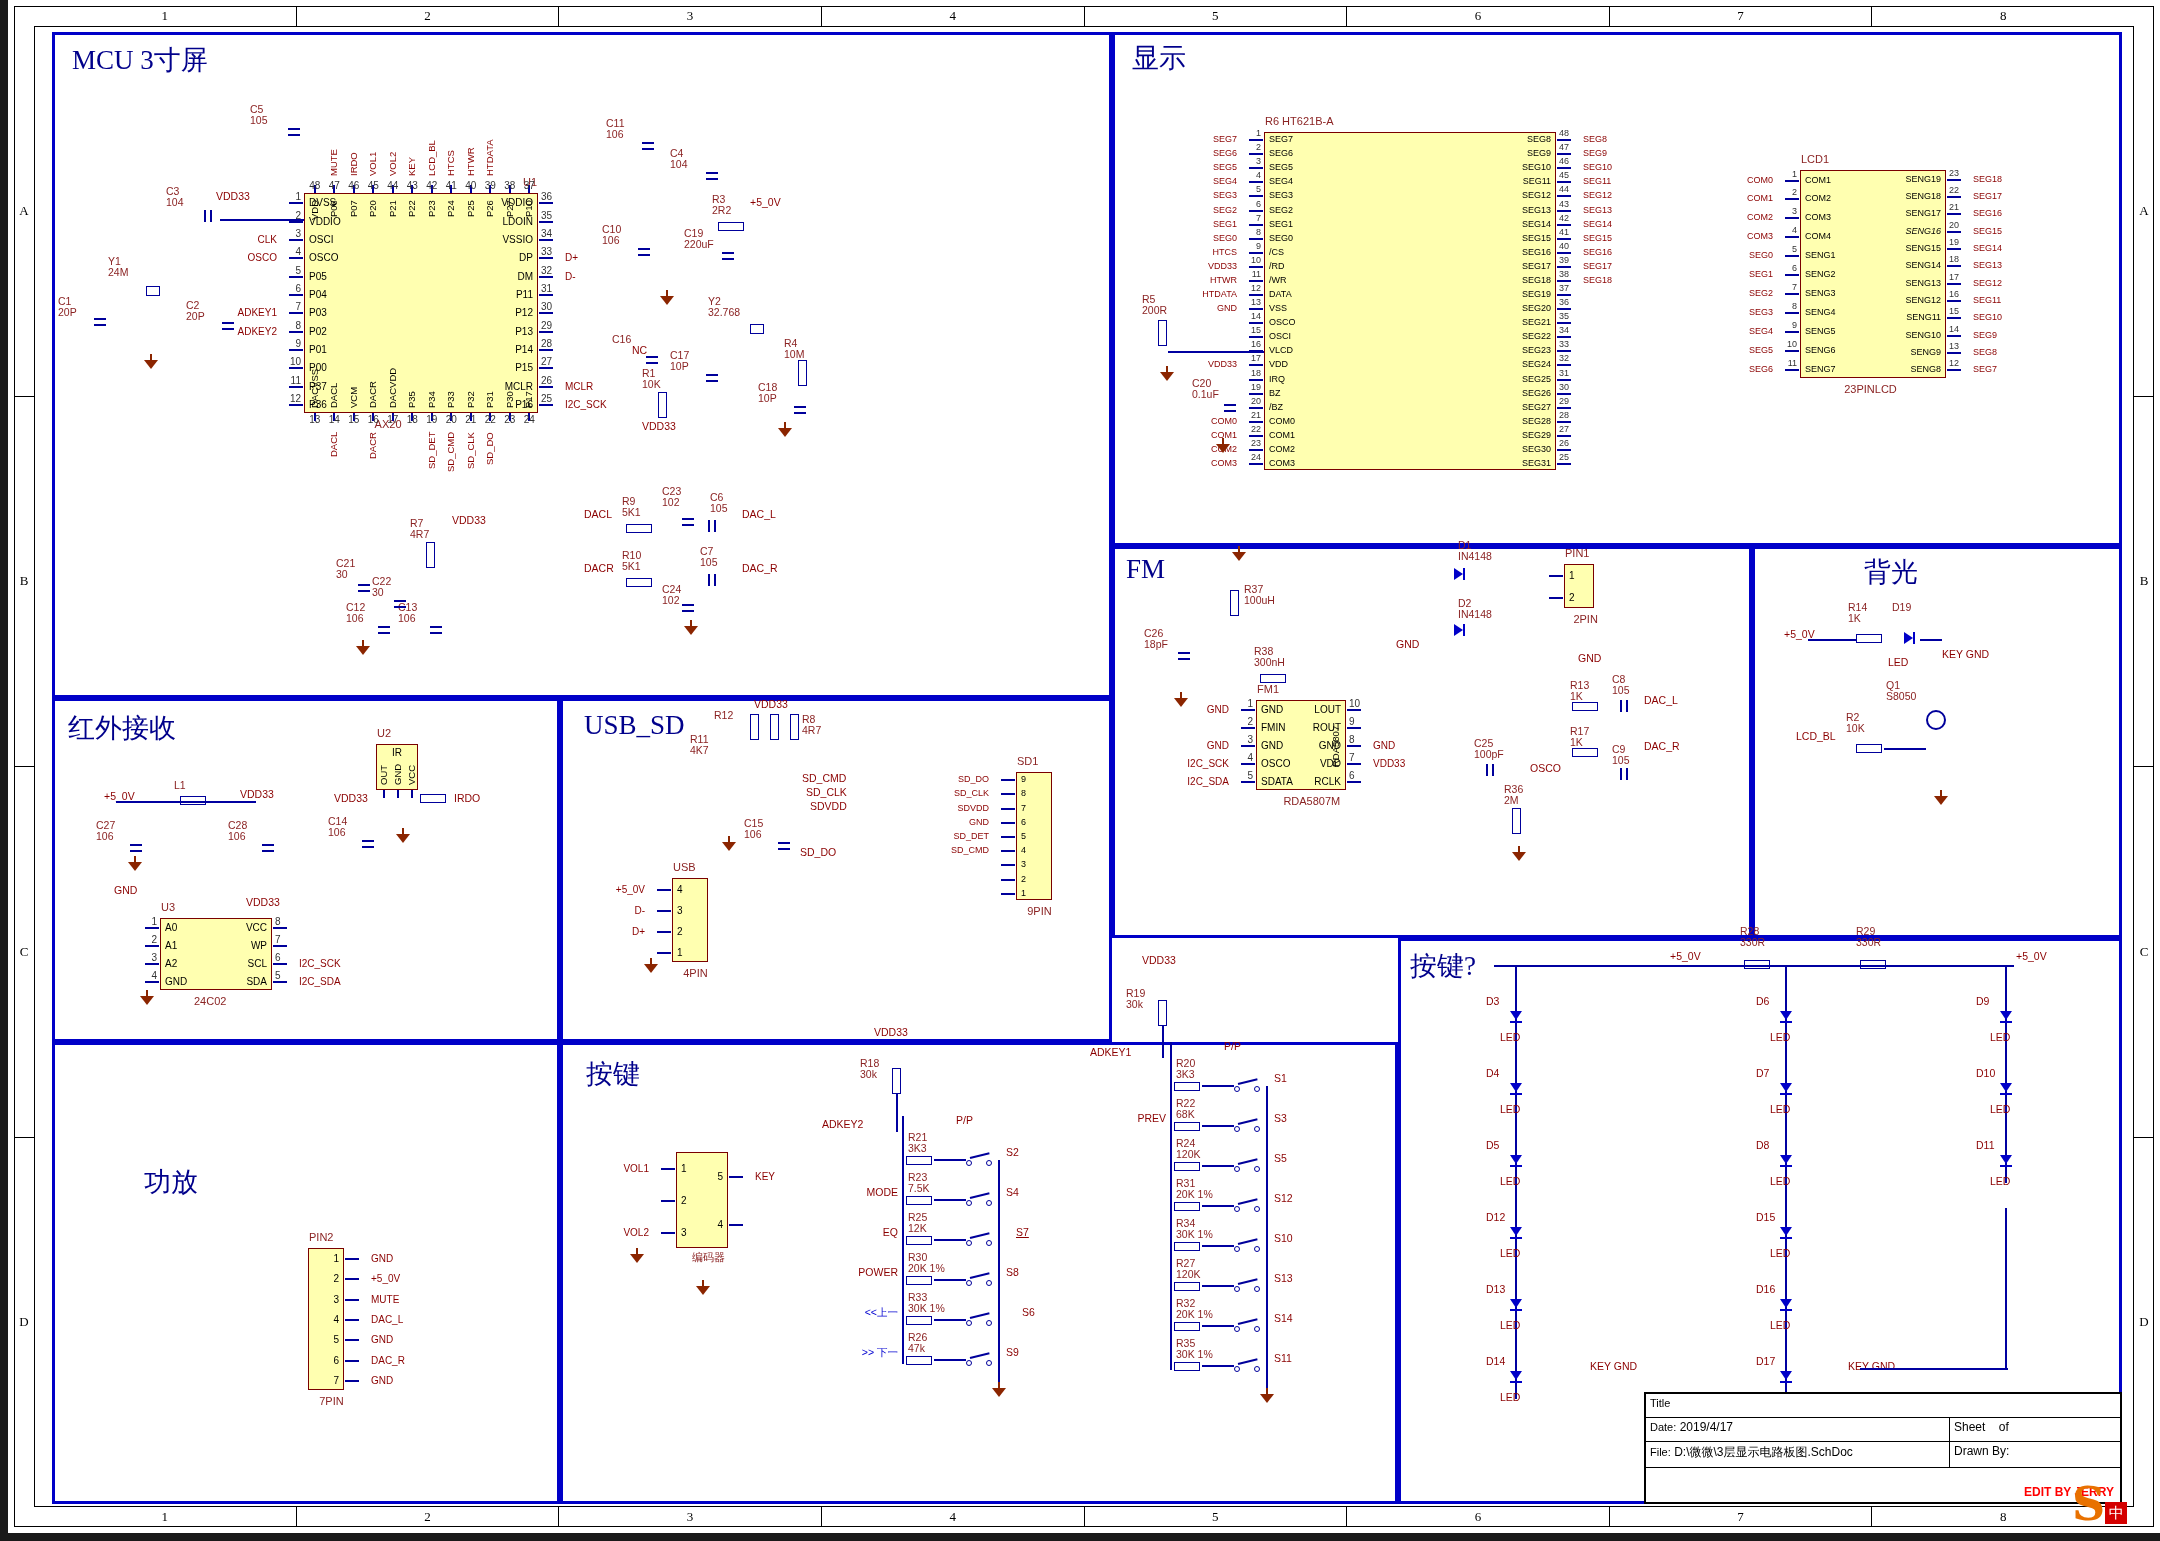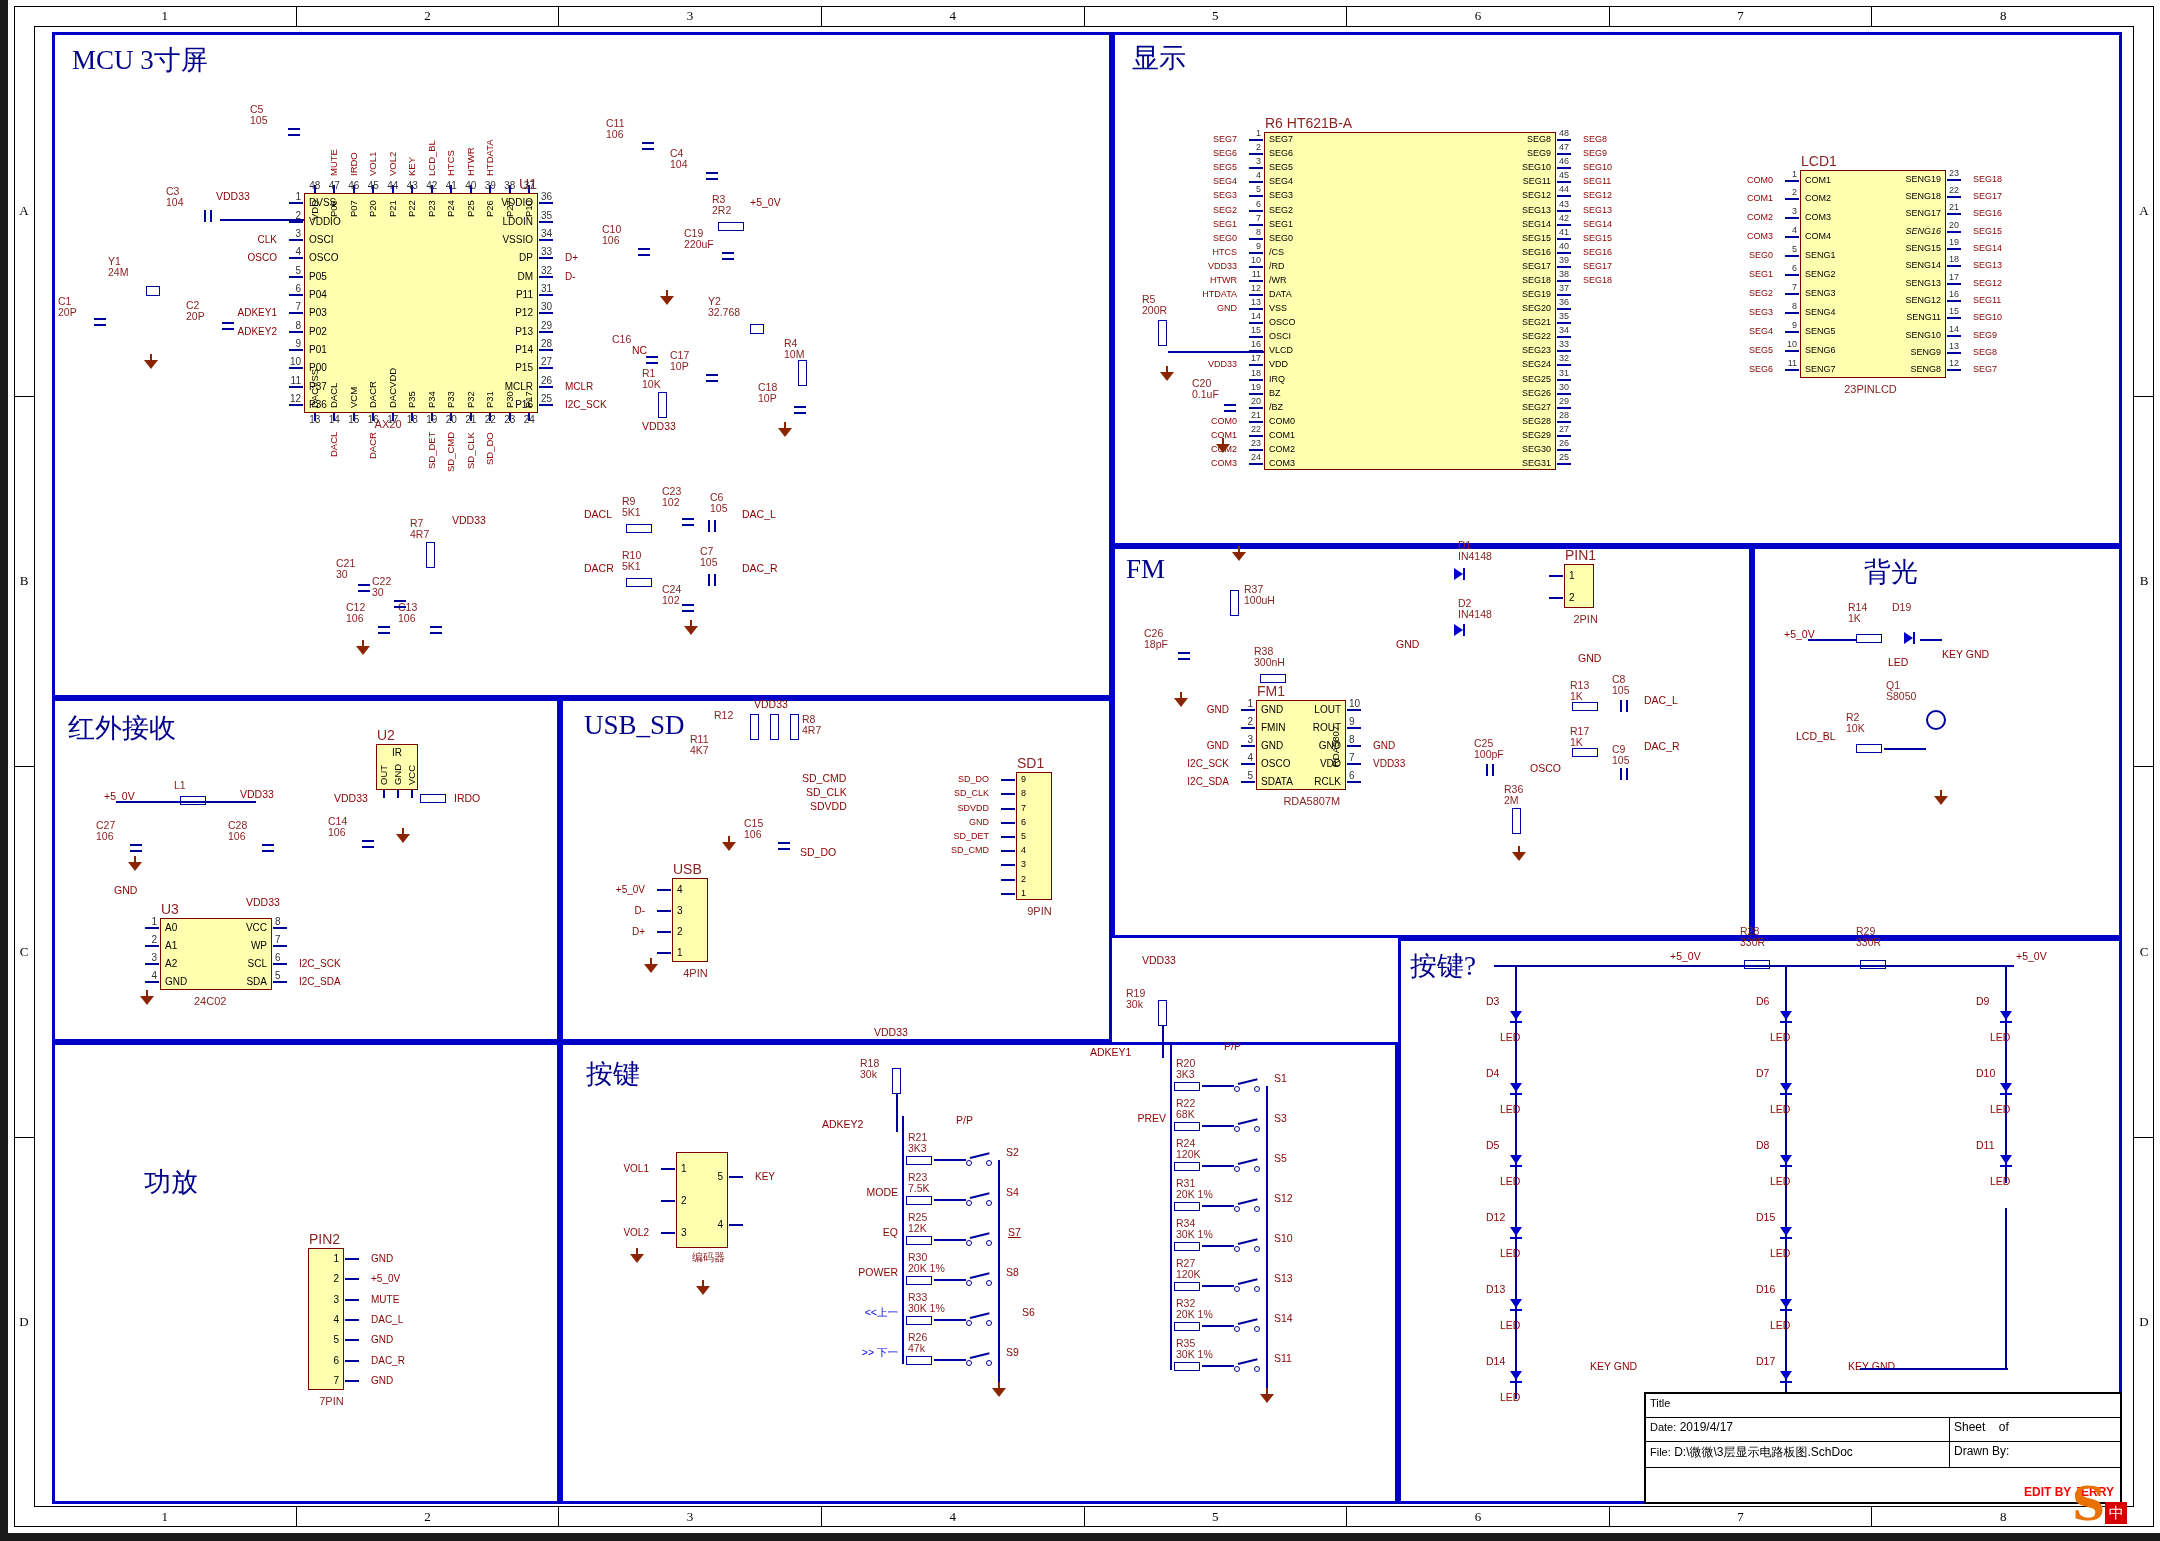--- a/index.html
+++ b/index.html
@@ -32,21 +32,21 @@
   .pin-num.bottom{bottom:-14px;text-align:center;width:18px}
   .pin-net{color:#8b0000}
   .pin-net.left{right:calc(100% + 28px)}
   .pin-net.right{left:calc(100% + 28px)}
   .pin-tick{position:absolute;height:2px;width:14px;background:#00009b}
   .pin-tick.left{left:-16px}.pin-tick.right{right:-16px}
   .pin-tick-v{position:absolute;width:2px;height:8px;background:#00009b}
   .pin-tick-v.top{top:-9px}.pin-tick-v.bottom{bottom:-9px}
   .vtext{position:absolute;transform-origin:0 0;transform:rotate(-90deg);white-space:nowrap;font-size:9.5px;line-height:10px}
   .vtext.pname{color:#000}.vtext.pnet{color:#8b0000}
-  .chip-ref{position:absolute;top:-18px;left:0;font-size:14px;color:#8b2323;white-space:nowrap}
+  .chip-ref{position:absolute;top:-18px;left:0;font-size:11px;color:#8b2323;white-space:nowrap}
   .chip-ref.tr{left:auto;right:0}
   .chip-sub{position:absolute;bottom:-18px;left:30%;font-size:11px;color:#8b2323;white-space:nowrap}
   .chip-inner{position:absolute;top:2px;left:50%;transform:translateX(-50%);font-size:10px;color:#000}
   .part{position:absolute;font-size:10.5px;line-height:11px;color:#8b2323;white-space:nowrap}
   .pref,.pval{display:block;font-style:normal}
   .net{position:absolute;font-size:10.5px;color:#8b0000;white-space:nowrap}
   .net.blue{color:#0000d0}
   .wire{position:absolute;background:#0000a0}
   .sym{position:absolute}
   .res{width:26px;height:9px;border:1.5px solid #00009b}
@@ -785,21 +785,21 @@
       <span class="net" style="left: -60px; top: 94px; width: 110px; text-align: right;">EQ</span>
       <span class="part" style="left: 60px; top: 80px;">
         <span class="pref">R25</span>
         <span class="pval">12K</span>
       </span>
       <i class="sym res" style="left: 58px; top: 104px;"></i>
       <i class="wire" style="left: 86px; top: 107px; width: 32px; height: 2px;"></i>
       <i class="sw" style="left: 118px; top: 102px;">
         <b></b>
       </i>
-      <span class="net" style="left: 160px; top: 94px; text-decoration: underline;">S7</span>
+      <span class="net" style="left: 168px; top: 94px; text-decoration: underline;">S7</span>
       <span class="net" style="left: -60px; top: 134px; width: 110px; text-align: right;">POWER</span>
       <span class="part" style="left: 60px; top: 120px;">
         <span class="pref">R30</span>
         <span class="pval">20K 1%</span>
       </span>
       <i class="sym res" style="left: 58px; top: 144px;"></i>
       <i class="wire" style="left: 86px; top: 147px; width: 32px; height: 2px;"></i>
       <i class="sw" style="left: 118px; top: 142px;">
         <b></b>
       </i>

